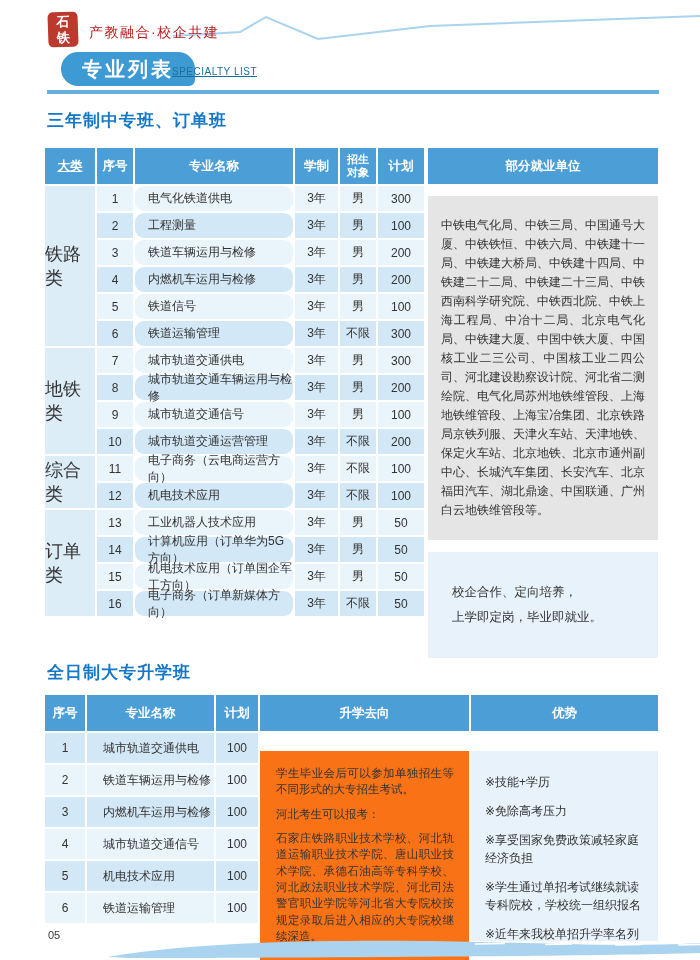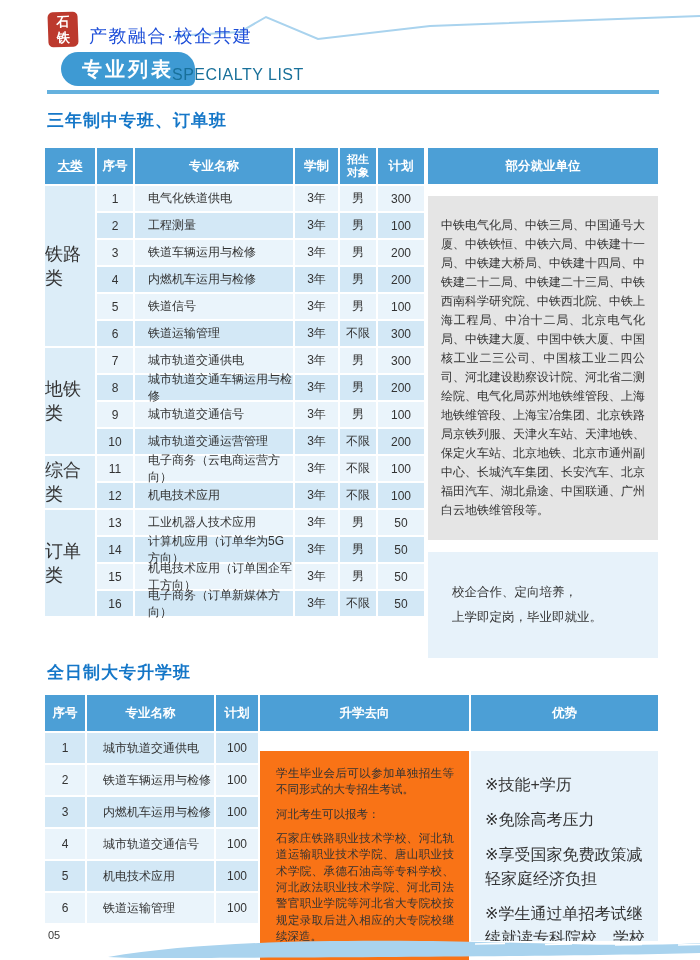--- a/index.html
+++ b/index.html
@@ -6,28 +6,28 @@
   html,body { background:#ffffff; }
   body { font-family:"Liberation Sans","DejaVu Sans",sans-serif; color:#333; }
   .page { position:relative; width:700px; height:960px; background:#fff; overflow:hidden; margin:0 auto; }
 
   
   .seal { position:absolute; left:48px; top:12px; width:30px; height:35px;
           background:#bc392d; border-radius:5px; transform:rotate(-2deg);
           display:flex; flex-direction:column; align-items:center; justify-content:center;
           color:#fff; font-family:"Liberation Serif","DejaVu Serif",serif; }
   .seal span { font-size:13px; line-height:1.2; font-weight:bold; }
-  .slogan { position:absolute; left:89px; top:24px; font-size:18px; color:#1d4ed8; letter-spacing:1.5px; }
+  .slogan { position:absolute; left:89px; top:24px; font-size:14px; color:#b91c1c; letter-spacing:1.5px; }
   .wave-top { position:absolute; left:0; top:0; width:700px; height:55px; }
 
   .badge { position:absolute; left:61px; top:52px; height:34px; padding:0 21px;
            background:#3e9ad3; border-radius:17px 17px 6px 17px;
            display:flex; align-items:center; justify-content:center; }
   .badge span { color:#fff; font-size:20px; font-weight:bold; letter-spacing:3px; }
-  .badge-en { position:absolute; left:172px; top:66px; font-size:16px; color:#18709a; letter-spacing:0.5px; }
+  .badge-en { position:absolute; left:172px; top:66px; font-size:10px; color:#18709a; letter-spacing:0.5px;text-decoration:underline; }
   .head-rule { position:absolute; left:47px; top:90px; width:612px; height:4px; background:#65b1de; }
 
   
   .sec-title { position:absolute; font-size:17px; font-weight:bold; color:#1577c8; letter-spacing:1px; }
   .sec1-title { left:47px; top:109px; }
   .sec2-title { left:47px; top:661px; }
 
   
   .hcell { background:#4c9fd6; color:#fff; font-weight:bold; font-size:12.5px;
            display:flex; align-items:center; justify-content:center; text-align:center; }
@@ -45,21 +45,21 @@
   .w-major { width:158px; }
   .w-dur   { width:43px; }
   .w-tgt   { width:36px; }
   .w-plan  { width:46px; }
   .hcell.w-tgt { font-size:11px; line-height:1.2; padding:0 4px; }
   .band { display:flex; gap:2px; }
   .cat  { width:50px; background:#dcedf8; display:flex; align-items:center; justify-content:center;
           font-size:18px; color:#333; }
   .brows { display:flex; flex-direction:column; gap:2px; }
   .t1 .drow { height:25px; }
-  .dcell.w-major { justify-content:flex-start; padding-left:13px; }
+  .dcell.w-major { justify-content:flex-start; padding-left:13px;border-radius:9px; }
   .t1-right { display:flex; flex-direction:column; gap:12px; width:230px; }
   .t1-right .hcell { height:36px; }
   .emp-cell { height:344px; background:#e5e5e5; display:flex; align-items:center; overflow:hidden; }
   .emp-text { padding:0 13px; font-size:12px; line-height:1.58; color:#333; text-align:justify; }
   .note-cell { height:106px; background:#e7f2fa; display:flex; flex-direction:column; justify-content:center;
                padding-left:24px; font-size:12.5px; color:#333; line-height:2; }
 
   
   .t2 { position:absolute; left:45px; top:695px; width:613px; display:flex; gap:2px; }
   .t2-left { display:flex; flex-direction:column; gap:2px; width:213px; }
@@ -69,21 +69,21 @@
   .w2-plan  { width:42px; }
   .t2 .drow { height:30px; }
   .dcell.w2-major { justify-content:flex-start; padding-left:16px; }
   .t2-col { display:flex; flex-direction:column; gap:20px; }
   .w2-dest { width:209px; }
   .w2-adv  { width:187px; }
   .t2-col .hcell { height:36px; }
   .dest-cell { height:210px; background:#f97316; padding:14px 15px 0 16px; overflow:hidden; }
   .dest-cell p { font-size:11.5px; line-height:1.42; margin-bottom:8px; text-align:justify; }
   .adv-cell { height:190px; background:#e7f2fa; padding:22px 10px 0 14px; overflow:hidden; }
-  .adv-item { font-size:16px; line-height:1.5; margin-bottom:11px; }
+  .adv-item { font-size:12px; line-height:1.5; margin-bottom:11px; }
 
   
   .page-num { position:absolute; left:48px; top:929px; font-size:11px; color:#3a3a3a; }
   .wave-bottom { position:absolute; left:0; bottom:0; width:700px; height:30px; }
 </style>
 </head>
 <body>
 
 <div class="page">
 

